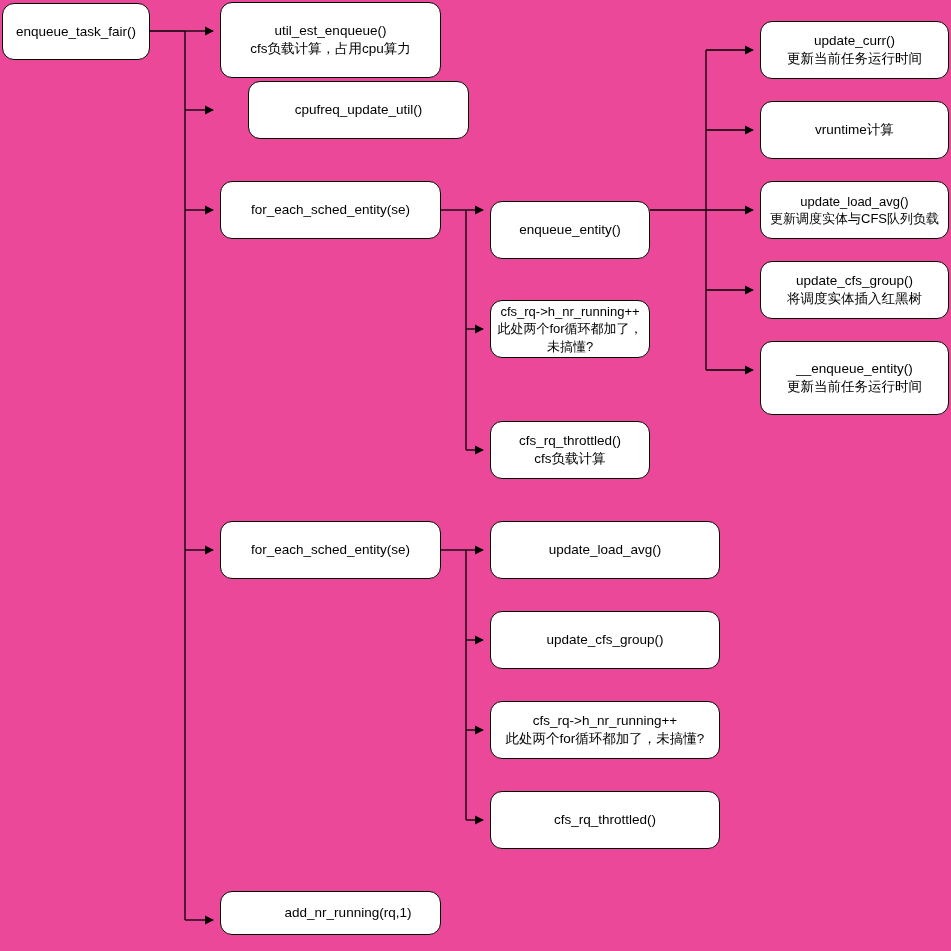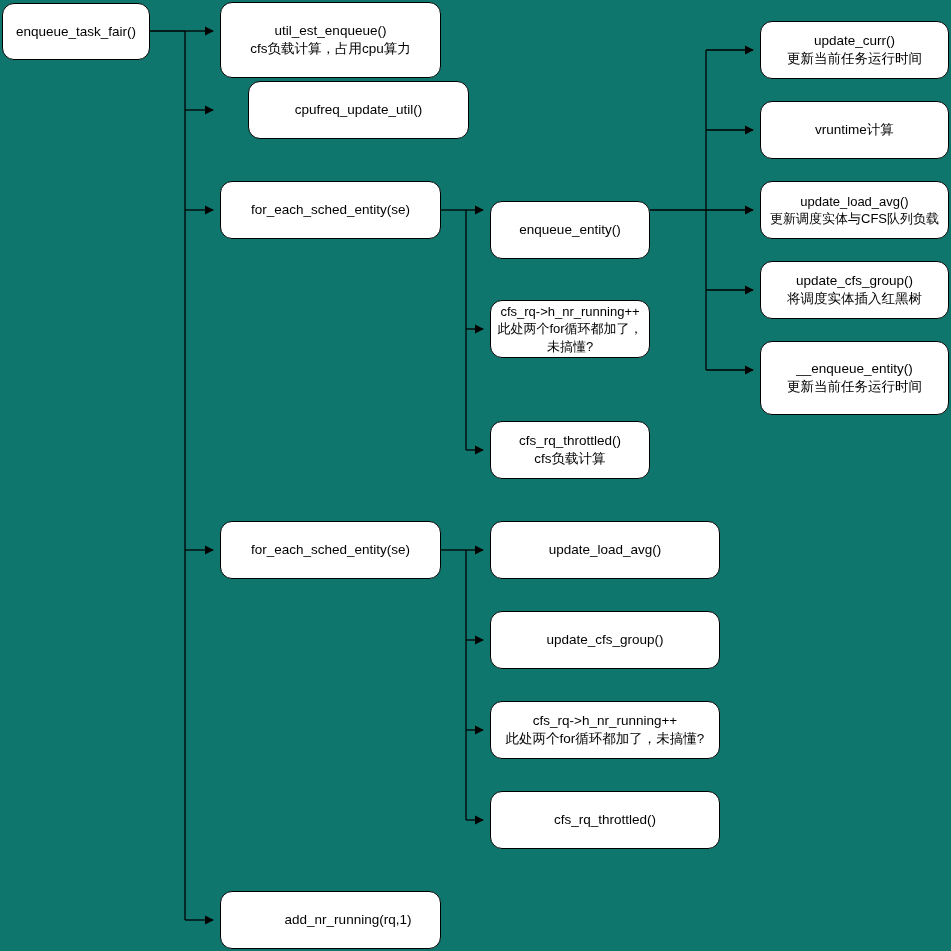--- a/index.html
+++ b/index.html
@@ -4,21 +4,21 @@
 <style>
   html, body {
     margin: 0;
     padding: 0;
     background: #ffffff;
   }
   #canvas {
     position: relative;
     width: 951px;
     height: 951px;
-    background: #0f766e;
+    background: #ec4899;
     font-family: "Liberation Sans", "DejaVu Sans", sans-serif;
     overflow: hidden;
   }
   #wires {
     position: absolute;
     left: 0;
     top: 0;
     width: 951px;
     height: 951px;
     pointer-events: none;
@@ -102,21 +102,21 @@
   </div>
 
   <div class="node" style="left:220px; top:181px; width:221px; height:58px;">
     <span class="ln">for_each_sched_entity(se)</span>
   </div>
 
   <div class="node" style="left:220px; top:521px; width:221px; height:58px;">
     <span class="ln">for_each_sched_entity(se)</span>
   </div>
 
-  <div class="node" style="left:220px; top:891px; width:221px; height:58px;padding-left:35px;">
+  <div class="node" style="left:220px; top:891px; width:221px; height:44px;padding-left:35px;">
     <span class="ln">add_nr_running(rq,1)</span>
   </div>
 
   <div class="node" style="left:490px; top:181px; width:160px; height:58px;margin-top:20px;">
     <span class="ln">enqueue_entity()</span>
   </div>
 
   <div class="node" style="left:490px; top:300px; width:160px; height:58px; font-size:13px;">
     <span class="ln">cfs_rq-&gt;h_nr_running++</span>
     <span class="ln">此处两个for循环都加了，</span>

